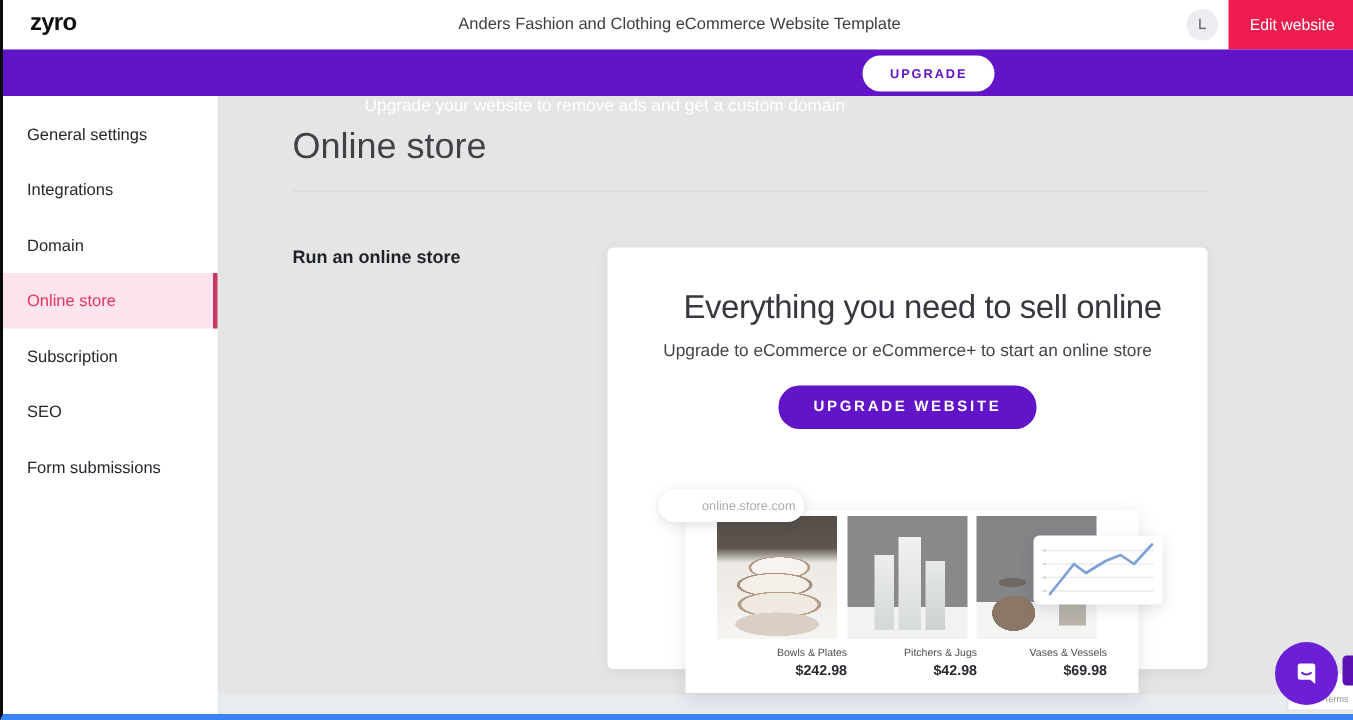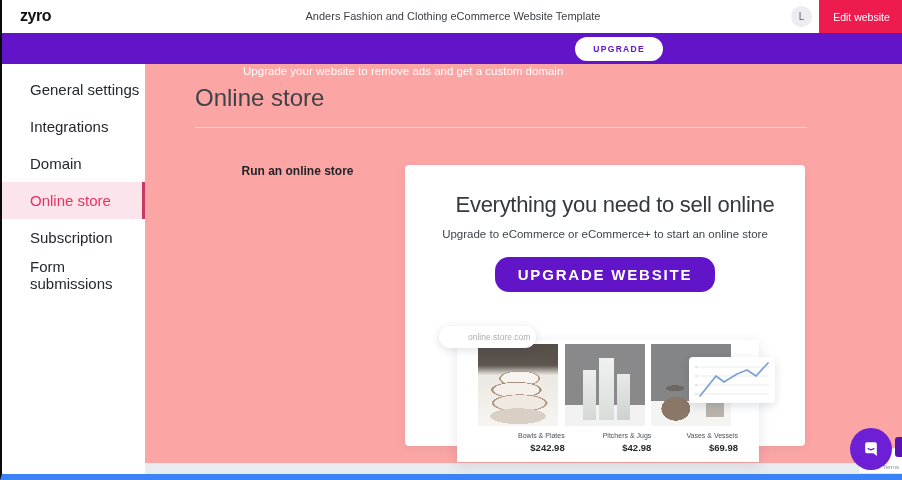--- a/index.html
+++ b/index.html
@@ -1,49 +1,49 @@
 <!DOCTYPE html>
 <html><head>
 <meta charset="utf-8">
 <style>
   * { margin:0; padding:0; box-sizing:border-box; }
   html,body { background:#222; }
   body { font-family:"Liberation Sans", sans-serif; }
   .frame {
-    position:relative; width:902px; height:480px; background:#fca5a5;
+    position:relative; width:902px; height:480px; background:#e5e5e5;
     overflow:hidden;
-    border-left:2px solid #0a0a0a; border-bottom:6px solid #3b82f6;
+    border-left:2px solid #0a0a0a; border-bottom:4px solid #3b82f6;
   }
   
   .topbar { position:absolute; left:0; top:0; width:902px; height:33px; background:#ffffff; z-index:5; }
   .logo { position:absolute; left:18px; top:7px; font-size:16px; font-weight:800; letter-spacing:-0.5px; color:#111; }
   .site-title { position:absolute; left:0; right:0; top:10px; text-align:center; font-size:11px; color:#3c4046; }
   .avatar { position:absolute; right:92px; top:6px; width:21px; height:21px; border-radius:50%; background:#ececf1; color:#5a5f66; font-size:10px; display:flex; align-items:center; justify-content:center; cursor:pointer; }
   .edit-btn { position:absolute; right:0; top:0; width:85px; height:33px; background:#ee1c4e; color:#fff; font-size:10.5px; border:none; cursor:pointer; font-family:inherit; }
   
   .banner { position:absolute; left:0; top:33px; width:902px; height:31px; background:#6214c9; display:flex; align-items:center; justify-content:center; gap:12px; z-index:5; }
   .banner-text { color:#fff; font-size:11.5px;margin-top:44px; }
   .banner-btn { background:#fff; color:#6214c9; font-size:8.5px; font-weight:bold; letter-spacing:1.3px; border:none; border-radius:12px; padding:7px 18px; cursor:pointer; font-family:inherit; }
   
   .sidebar { position:absolute; left:0; top:64px; width:143px; height:416px; background:#ffffff; padding-top:7px; z-index:2; }
-  .side-item { height:37px; display:flex; align-items:center; padding-left:28px; font-size:15px; color:#24282d; cursor:pointer; }
+  .side-item { height:37px; display:flex; align-items:center; padding-left:16px; font-size:11px; color:#24282d; cursor:pointer; }
   .side-item.active { background:#fbe4ec; color:#e6335f; border-right:3px solid #c73a63; }
   
   .content { position:absolute; left:143px; top:64px; width:759px; height:416px; }
   .page-title { position:absolute; left:50px; top:20px; font-size:24px; font-weight:400; color:#3f4347; }
   .divider { position:absolute; left:50px; top:63px; width:612px; height:1px; background:#d9dce1; }
-  .leftcol { position:absolute; left:50px; top:100px; width:205px;text-align:center; }
+  .leftcol { position:absolute; left:50px; top:100px; width:205px; }
   .leftcol h3 { font-size:12px; font-weight:bold; color:#1f2328; margin-bottom:9px; }
   .leftcol p { font-size:12px; line-height:1.5; color:#3b4046; }
   .bottom-band { position:absolute; left:0; top:399px; width:759px; height:17px; background:#e8ecf1; }
   
   .card { position:absolute; left:260px; top:101px; width:400px; height:281px; background:#fff; border-radius:4px; box-shadow:0 2px 10px rgba(40,50,70,.07); text-align:center; }
   .card h2 { margin-top:27px; font-size:22px; font-weight:400; letter-spacing:-0.3px; color:#35393f;padding-left:20px; }
   .card .sub { margin-top:10px; font-size:11.5px; color:#3f444a; }
-  .upgrade-website-btn { margin-top:17px; background:#6214c9; color:#fff; border:none; border-radius:14px; padding:9px 23px; font-size:15px; font-weight:bold; letter-spacing:1.8px; cursor:pointer; font-family:inherit; }
+  .upgrade-website-btn { margin-top:17px; background:#6214c9; color:#fff; border:none; border-radius:14px; padding:9px 23px; font-size:10px; font-weight:bold; letter-spacing:1.8px; cursor:pointer; font-family:inherit; }
   
   .mockup { position:absolute; left:52px; top:175px; width:302px; height:122px; background:#fff; box-shadow:0 3px 12px rgba(40,50,70,.12); display:flex; justify-content:space-between; padding:4px 21px 0; }
   .product { width:92px; text-align:right; }
   .p-img { width:80px; height:82px; }
   .p-img.bowls { background:
       radial-gradient(ellipse 46px 13px at 50% 88%, #d9cfc4 0 60%, transparent 61%),
       radial-gradient(ellipse 42px 13px at 52% 72%, #efe9e2 0 60%, #b59d8a 61% 66%, transparent 67%),
       radial-gradient(ellipse 38px 12px at 48% 56%, #f4efe9 0 60%, #a8927f 61% 66%, transparent 67%),
       radial-gradient(ellipse 30px 11px at 52% 42%, #f7f3ee 0 62%, #b09a86 63% 68%, transparent 69%),
       linear-gradient(180deg, #554e48 0%, #5d564f 26%, #ece8e3 38%, #f7f5f2 100%); }
@@ -87,20 +87,21 @@
     <span class="banner-text">Upgrade your website to remove ads and get a custom domain</span>
     <button class="banner-btn">UPGRADE</button>
   </div>
 
   <nav class="sidebar">
     <div class="side-item">General settings</div>
     <div class="side-item">Integrations</div>
     <div class="side-item">Domain</div>
     <div class="side-item active">Online store</div>
     <div class="side-item">Subscription</div>
+    <div class="side-item">SEO</div>
     <div class="side-item">Form submissions</div>
   </nav>
 
   <main class="content">
     <h1 class="page-title">Online store</h1>
     <div class="divider"></div>
 
     <div class="leftcol">
       <h3>Run an online store</h3>
     </div>

